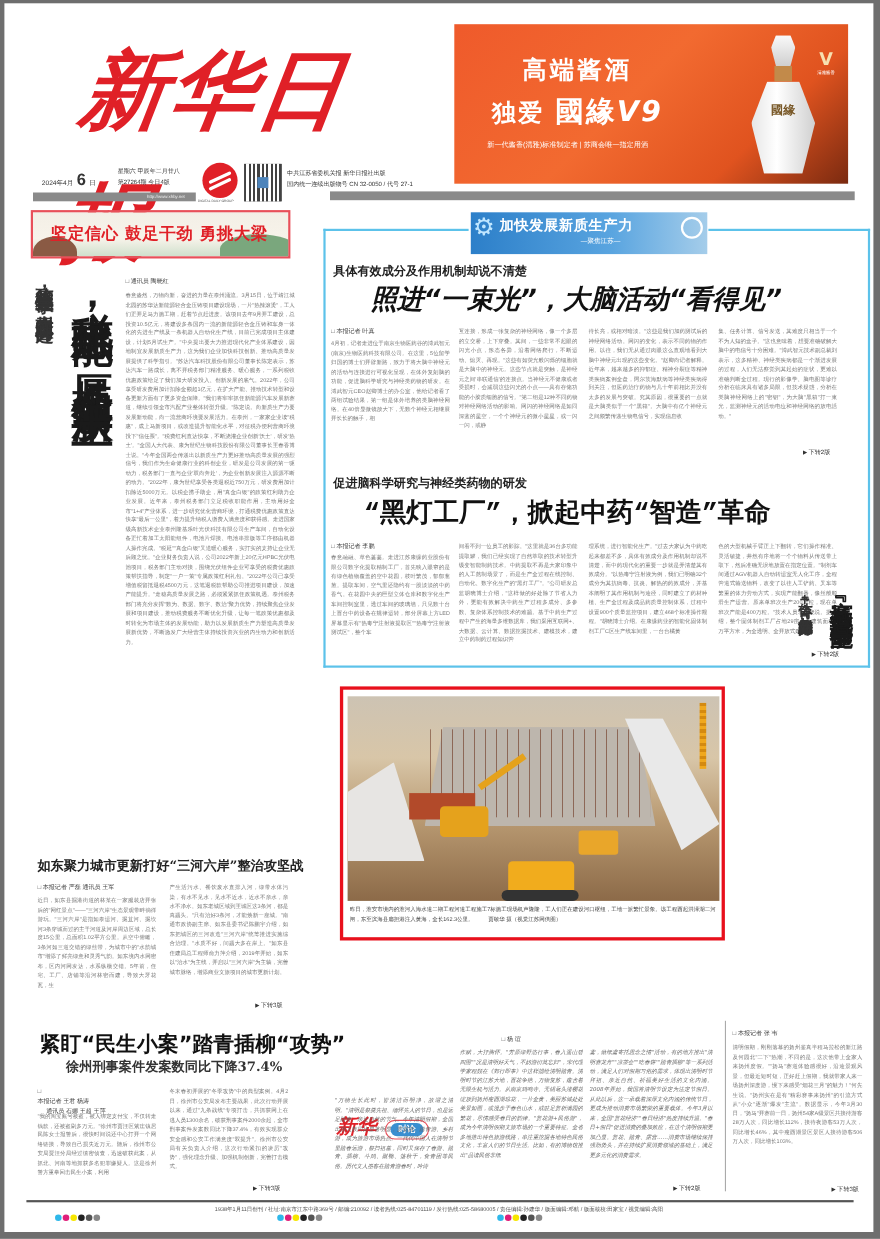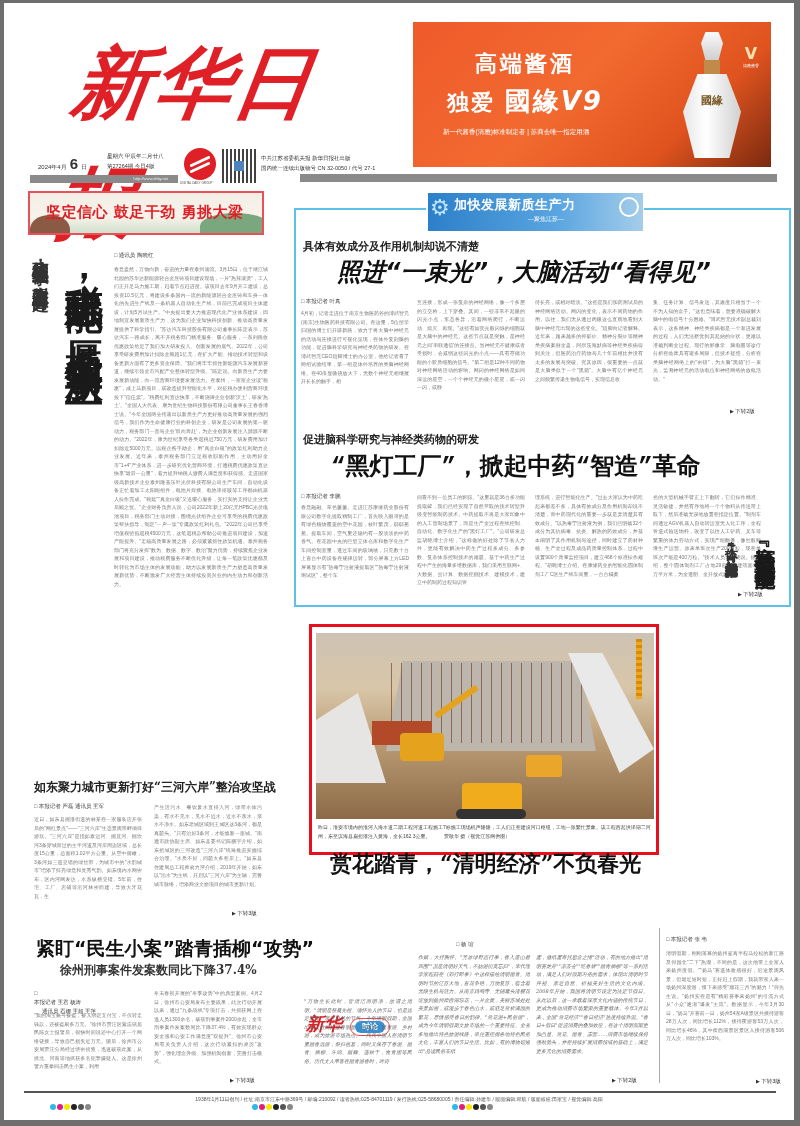--- a/index.html
+++ b/index.html
@@ -253,21 +253,20 @@
   <div class="headline xz-head">紧盯“民生小案”踏青插柳“攻势”</div>
   <div class="kicker xz-sub">徐州刑事案件发案数同比下降37.4%</div>
   <div class="byline xz-byline">
     <div>本报记者 王君 杨涛</div>
     <div style="padding-left:8px;">通讯员 石娜 王超 王萍</div>
   </div>
   <div class="body-col col" style="left:30px;top:1008px;width:108px;height:70px;">"我的淘宝账号被盗，被人绑定支付宝，不仅转走钱款，还被盗刷多万元。"徐州市贾汪区紫庄镇居民陈女士报警后，很快时间说还中心打开一个网络链接，导致自己损失近万元。随后，徐州市公安局贾汪分局经过缜密侦查，迅速破获此案，从抓北、河南等地抓获多名犯罪嫌疑人。这是徐州警方重拳回击民生小案，利用</div>
   <div class="body-col col" style="left:150px;top:986px;width:108px;height:84px;">冬末春初开展的"冬季攻势"中的典型案例。4月2日，徐州市公安局发布主要战果，此次行动开展以来，通过"九条战线"专项打击，共抓获网上在逃人员1300余名，破获刑事案件2000余起，全市刑事案件发案数同比下降37.4%，有效实现群众安全感和公安工作满意度"双提升"。徐州市公安局有关负责人介绍，这次行动紧扣的凌厉"攻势"，强化理念升级、加强机制创新，完善打击模式。</div>
   <div class="jump" style="left:226px;top:1074px;">下转3版</div>
 
-  <div class="headline cm-head">赏花踏青，“清明经济”不负春光</div>
   <div class="byline cm-byline">杨 谊</div>
   <div class="cm-logo">
     <span class="brand">新华</span>
     <span class="pill">
         <span>时论</span>
       </span>
   </div>
   <div class="body-col cm-body col" style="left:300px;top:994px;width:108px;height:84px;">"万物生长此时，皆清洁而明净，故谓之清明。"清明是祭奠先祖、缅怀先人的节日，也是远足踏青、亲近自然的节气。今年清明假期，全国出游人数同比显著明显，赏花游、踏青游、乡村游，成为旅游市场热点。一代代中国人在清明节里踏春远游，祭扫祖墓，同时又保存了春游、踏青、插柳、斗鸡、蹴鞠、荡秋千，食青团等民俗。历代文人墨客在踏青游春时，吟诗</div>
   <div class="body-col cm-body col" style="left:414px;top:950px;width:112px;height:128px;">作赋，大抒胸怀。"芳原绿野恣行事，春入遥山碧四围""况是清明好天气，不妨游衍莫忘归"，宋代理学家程颢在《郊行即事》中这样描绘清明踏青。清明时节的江苏大地，百花争艳，万物复苏，蕴含着无限生机与活力。从南京鸡鸣寺、无锡鼋头渚樱花绽放到扬州瘦西湖琼花，一片金黄，美丽苏城处处美景如画，或漫步于春色山水，或驻足赏析满园的繁花，尽情感受春日的韵律。"赏花游+民俗游"，成为今年清明假期文旅市场的一个重要特征。全省多地推出特色旅游线路，串注重挖掘各地特色民俗文化，丰富人们的节日生活。比如，有的博物馆推出"品读民俗非纸</div>
   <div class="body-col cm-body col" style="left:532px;top:950px;width:112px;height:120px;">鸢，做纸鸢寄托思念之情"活动，有的地方推出"清明赛龙舟""凉茶会""吃春饼""踏青插柳"等一系列活动，满足人们对假期习俗的需求，体现出清明时节拜祖、亲近自然、祈福美好生活的文化内涵。2008年开始，我国将清明节设定为法定节假日。从此以后，这一承载着深厚文化内涵的传统节日，更成为推动消费市场繁荣的重要载体。今年3月以来，全国"赏花经济""春日经济"热度持续升温。"春日+假日"促进消费的叠加效应，在这个清明假期更加凸显。赏花、踏青、露营……消费市场继续保持强劲势头，并在持续扩展消费领域的基础上，满足更多元化的消费需求。</div>

